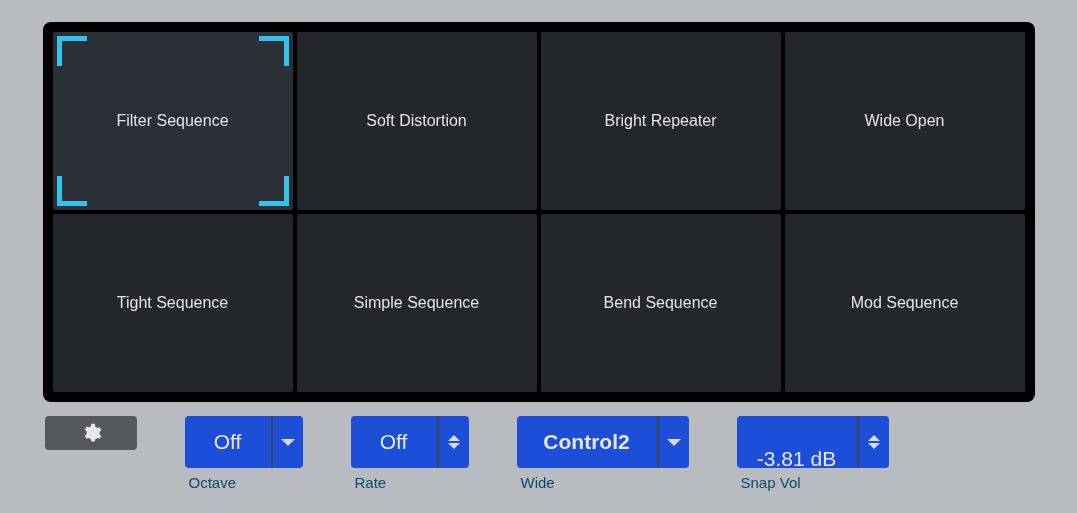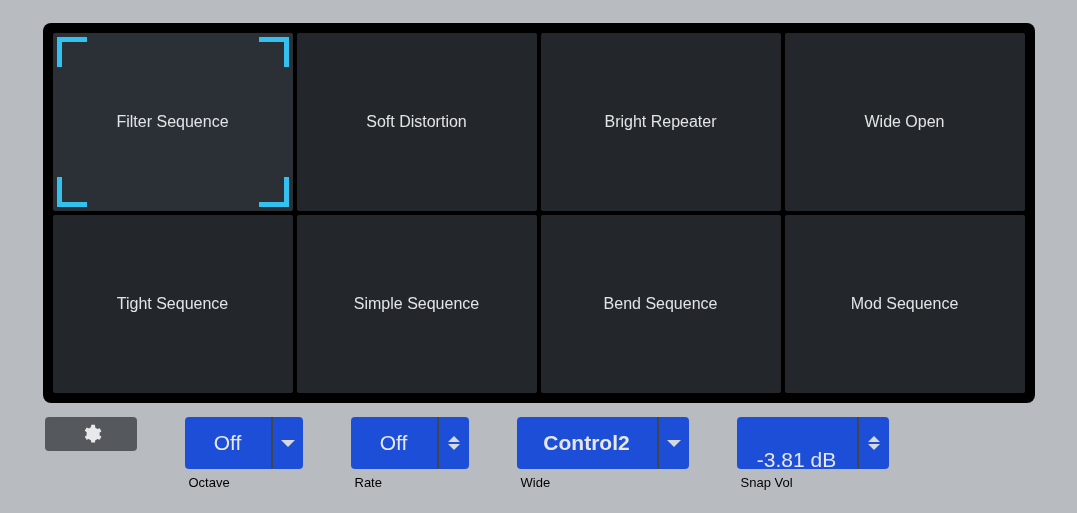--- a/index.html
+++ b/index.html
@@ -136,22 +136,22 @@
       border-left: 6px solid transparent;
       border-right: 6px solid transparent;
       border-bottom: 6px solid #d7d9da;
     }
     .chev-down-s {
       border-left: 6px solid transparent;
       border-right: 6px solid transparent;
       border-top: 6px solid #d7d9da;
     }
     .param-label {
-      color: #000000;
-      font-size: 13px;
+      color: #0c4a6e;
+      font-size: 15px;
       font-weight: 500;
       padding-left: 4px;
     }
   </style>
 </head>
 <body>
 
 <div class="panel">
   <div class="pad-grid-frame">
     <div class="pad-grid">

